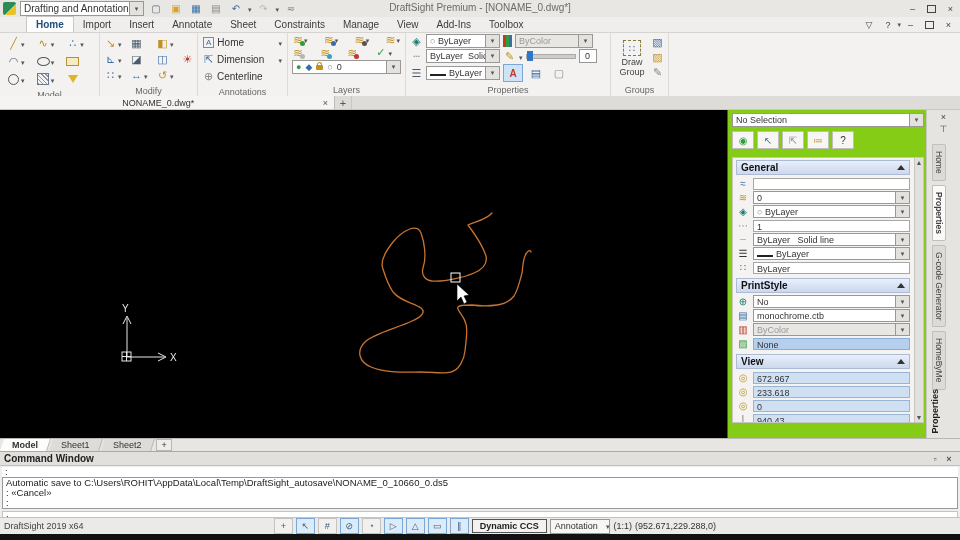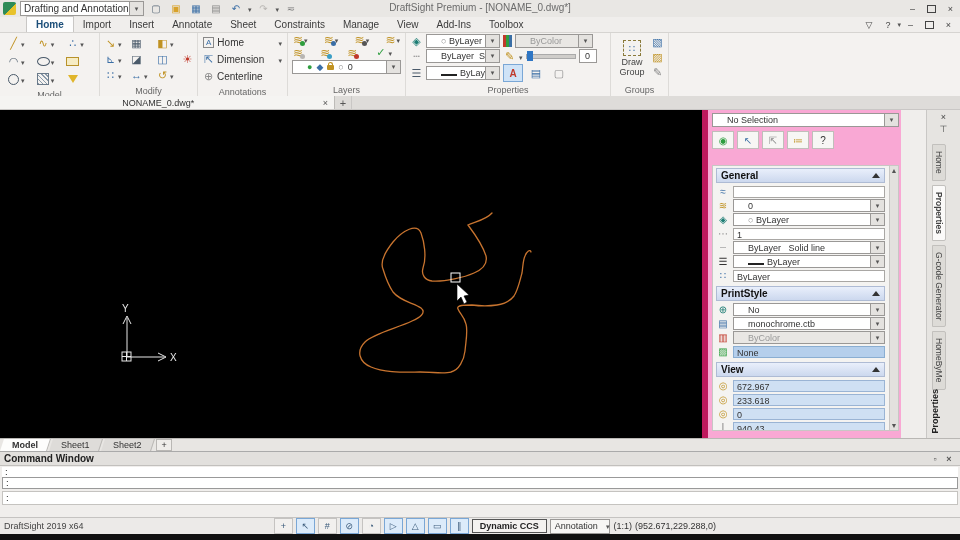--- a/index.html
+++ b/index.html
@@ -34,21 +34,21 @@
   .oval{width:11px;height:7px;border:1.5px solid #4a5a6a;border-radius:50%}
   .rect{width:11px;height:7px;border:1.5px solid #b8922a;background:#f6ecc4}
   .shape-circle{width:9px;height:9px;border:1.5px solid #4a5a6a;border-radius:50%}
   .shape-hatch{width:10px;height:10px;border:1px solid #6a7a8a;background:repeating-linear-gradient(45deg,#8a9aaa 0 1px,transparent 1px 3px)}
   .shape-tri{width:0;height:0;border-left:5px solid transparent;border-right:5px solid transparent;border-top:8px solid #e0b52a}
   .arow{display:flex;align-items:center;gap:3px;height:15px}
   .txtic{border:1px solid #888;font-size:8px;padding:0 2px;line-height:9px;color:#3a6ea5}
   .lyr{color:#c09222;font-size:12px;position:relative;line-height:10px}
   .dot{width:5px;height:5px;border-radius:50%;position:absolute;right:-2px;bottom:-1px}
   .cmb{display:flex;align-items:center;height:14px;background:#fff;border:1px solid #9a9896;box-sizing:border-box}
-  .cmb .cv{flex:1;padding-left:14px;font-size:9px;white-space:nowrap;overflow:hidden}
+  .cmb .cv{flex:1;padding-left:3px;font-size:9px;white-space:nowrap;overflow:hidden}
   .cmb.dis{background:#e9e7e4;color:#999}
   .lnw{display:inline-block;width:16px;height:2px;background:#222;margin-right:3px}
   .cbars{width:9px;height:12px;background:linear-gradient(90deg,#c0392b 0 33%,#2e9e3f 33% 66%,#3a6ea5 66%)}
   .slider{width:48px;height:3px;background:#cfcdca;border:1px solid #aaa;position:relative}
   .thumb{position:absolute;left:0;top:-4px;width:6px;height:10px;background:#2f76c4}
   .valbox{width:16px;height:12px;border:1px solid #9a9896;background:#fff;text-align:center;font-size:9px;line-height:12px}
   .sbtn{width:18px;height:16px;display:flex;align-items:center;justify-content:center;border:1px solid transparent}
   .sbtn.hl{background:#cfe3f7;border-color:#7aa7d6}
   .qgic{width:16px;height:14px;border:1px dashed #8a7a3a;color:#3a6ea5;font-size:10px;display:flex;align-items:center;justify-content:center}
   .qglbl{font-size:9px;color:#444;text-align:center;line-height:10px;width:34px}
@@ -57,26 +57,26 @@
   
   #doctabs{left:0;top:96px;width:960px;height:14px;background:#dedcd9;border-bottom:1px solid #c9c7c5;display:flex;box-sizing:border-box}
   .dtab{width:335px;background:#f5f4f2;border-right:1px solid #bdbbb8;display:flex;align-items:center;box-sizing:border-box}
   .dtab .lbl{flex:1;text-align:center;font-size:9px;color:#333}
   .xch{color:#555;font-size:9px;padding:0 6px}
   .plus{width:16px;display:flex;align-items:center;justify-content:center;color:#555;border-right:1px solid #c9c7c5;font-size:11px}
   
   #main{left:0;top:110px;width:960px;height:328px}
   #canvas{left:0;top:0;width:727px;height:328px;background:#000}
   
-  #panel{left:702px;top:0;width:199px;height:328px;background:#f9a8d4;border-left:6px solid #be185d;box-sizing:border-box;padding:3px 2px 0 4px}
+  #panel{left:727px;top:0;width:199px;height:328px;background:#84cc16;border-left:1px solid #be185d;box-sizing:border-box;padding:3px 2px 0 4px}
   .selrow{display:flex}
   .selcmb{flex:1;height:14px}
   .ptools{display:flex;gap:3px;margin-top:4px}
   .pt{width:20px;height:16px;border:1px solid #c0beba;background:#f7f6f4;display:flex;align-items:center;justify-content:center;font-size:10px}
-  .pbody{margin-top:16px;border:1px solid #c8c6c4;background:#f4f3f1;height:262px;overflow:hidden;padding:2px 3px 0 3px;position:relative}
+  .pbody{margin-top:8px;border:1px solid #c8c6c4;background:#f4f3f1;height:262px;overflow:hidden;padding:2px 3px 0 3px;position:relative}
   .shdr{height:13px;background:linear-gradient(#e9effb,#ccd8ee);border:1px solid #aebbd4;display:flex;align-items:center;padding:0 4px;font-weight:bold;color:#111;margin-bottom:2px}
   .shdr .sp{flex:1}
   .tri-up{width:0;height:0;border-left:4px solid transparent;border-right:4px solid transparent;border-bottom:5px solid #333}
   .prow{display:flex;align-items:center;gap:3px;height:13px;margin:1px 0}
   .pic{width:14px;text-align:center;font-size:10px}
   .fld{flex:1;height:12px;background:#fff;border:1px solid #a9a7a4;font-size:9px;line-height:12px;padding-left:3px;box-sizing:border-box;white-space:nowrap;overflow:hidden}
   .fld.bluf{background:#cfe0f3;border-color:#9ab4d4}
   .fld.self{background:#b5cfec;border-color:#8aaed2}
   .cmb.mini{flex:1;height:13px}
   .pscroll{position:absolute;right:0;top:0;width:9px;height:100%;background:#e3e1de;border-left:1px solid #c8c6c4;display:flex;flex-direction:column;align-items:center;justify-content:space-between;font-size:7px;color:#555;padding:1px 0;box-sizing:border-box}
@@ -593,20 +593,22 @@
   <div class="chdr">
     <span>Command Window</span>
     <span class="sp"></span>
     <span class="cico">▫</span>
     <span class="cico">×</span>
   </div>
   <div class="chist">
     <div class="cline">:</div>
   </div>
   <div class="cbox">
+    <div class="cline">Automatic save to C:\Users\ROHIT\AppData\Local\Temp\DraftSight_autosave\NONAME_0_10660_0.ds5</div>
+    <div class="cline">: «Cancel»</div>
     <div class="cline">:</div>
   </div>
   <div class="cprompt">:</div>
 </div>
 
 <div id="statusbar" class="abs">
   <span class="appname">DraftSight 2019 x64</span>
   <span class="stic">+</span>
   <span class="stic on">↖</span>
   <span class="stic">#</span>

